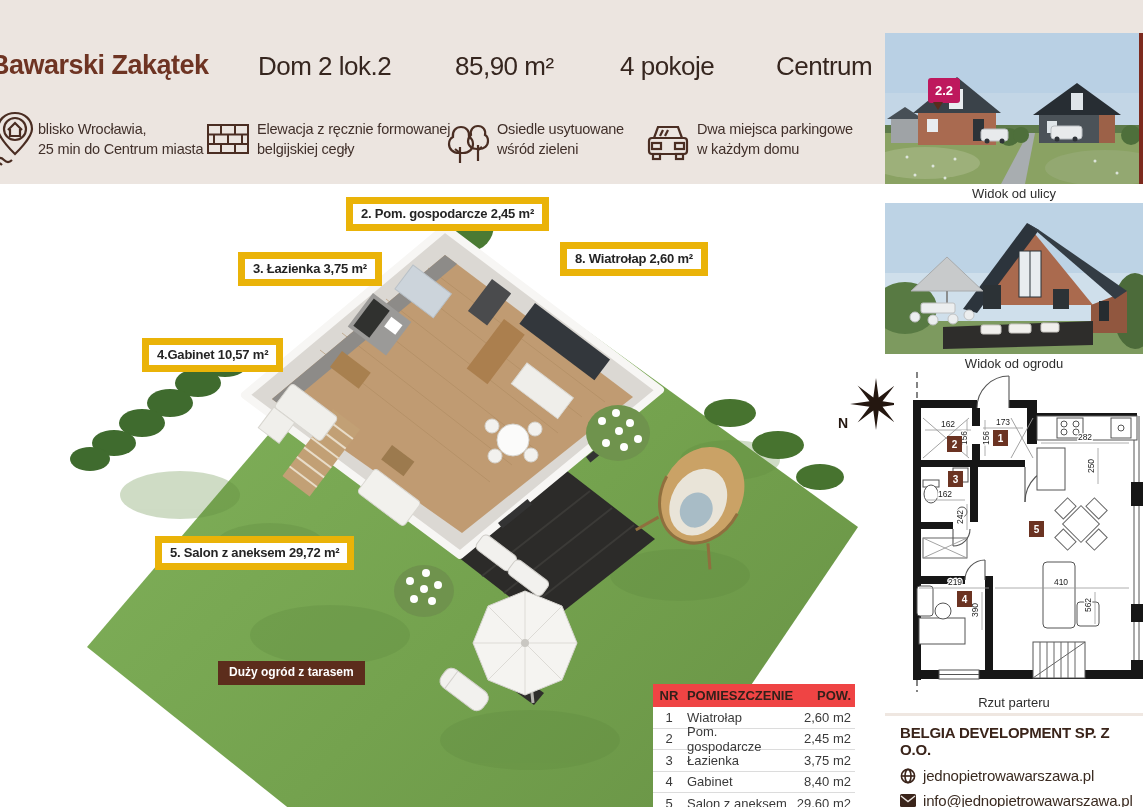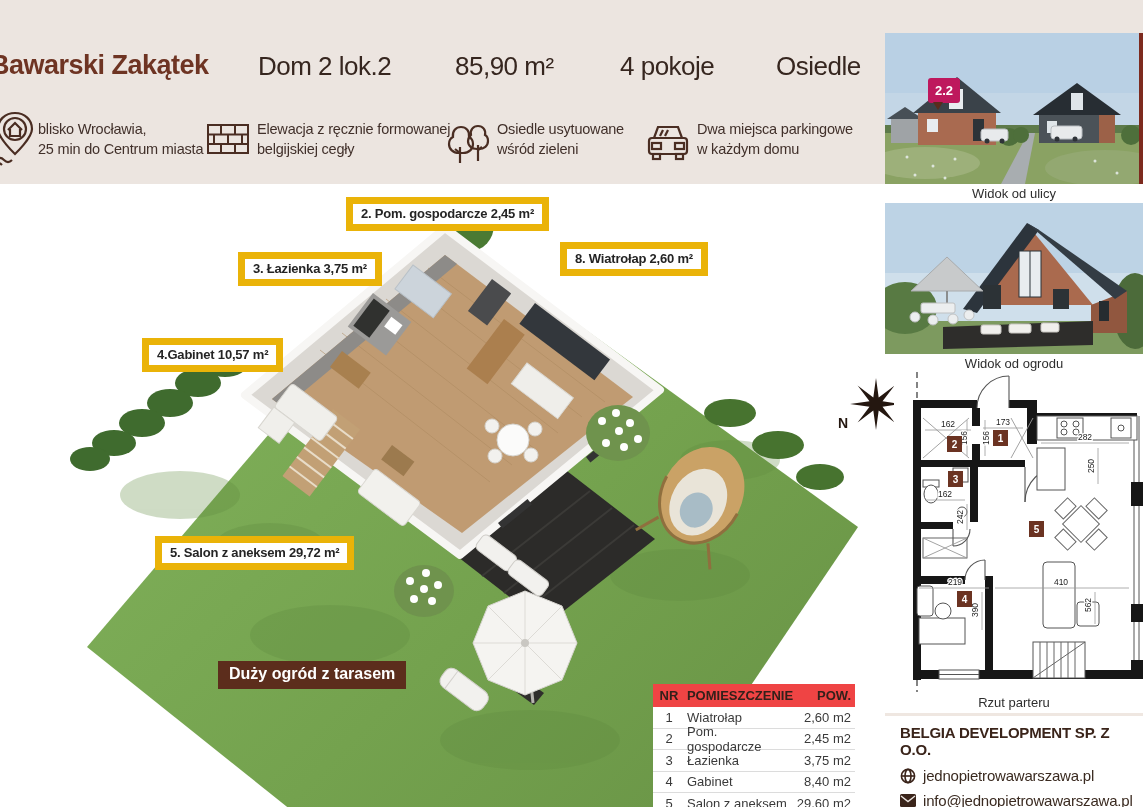--- a/index.html
+++ b/index.html
@@ -12,21 +12,21 @@
   .header-band { left:0; top:0; width:1143px; height:184px; background:#ece5e0; }
   .title { font-weight:700; font-size:27px; color:#6e3423; letter-spacing:-0.5px; white-space:nowrap; }
   .spec  { font-size:26px; color:#36261f; letter-spacing:-0.5px; white-space:nowrap; }
   .feat-text { font-size:14.5px; line-height:20px; color:#41302a; letter-spacing:-0.2px; }
   .feat-text span { display:block; }
 
   
   .plan-label { position:absolute; background:#fff; border:7px solid #eab308; padding:2px 8px 3px;
                 font-size:13px; font-weight:700; color:#242424; white-space:nowrap; letter-spacing:-0.2px; }
   .garden-label { position:absolute; background:#5c2d1c; color:#fff; padding:4px 11px 6px;
-                  font-size:16px; font-weight:700; white-space:nowrap;text-align:right; }
+                  font-size:12px; font-weight:700; white-space:nowrap;text-align:right; }
 
   
   .photo { position:absolute; left:885px; width:258px; height:151px; overflow:hidden; }
   .caption { position:absolute; left:885px; width:258px; text-align:center; font-size:13px; color:#2e2e2e; }
   .badge22 { position:absolute; left:43px; top:45px; width:32px; height:25px; background:#be185d;
              border-radius:3px; color:#fff; font-size:13px; font-weight:700; text-align:center; line-height:25px; }
   .badge22:after { content:''; position:absolute; left:5px; bottom:-7px;
                    border:5px solid transparent; border-top:8px solid #5a2b1c; border-bottom:0; }
 
   
@@ -46,21 +46,21 @@
 <body>
 
 <div id="app">
 
   <div class="abs header-band"></div>
 
   <div class="abs title" style="left:-10px; top:50px;">Bawarski Zakątek</div>
   <div class="abs spec" style="left:258px; top:51px;">Dom 2 lok.2</div>
   <div class="abs spec" style="left:455px; top:51px;">85,90 m²</div>
   <div class="abs spec" style="left:620px; top:51px;">4 pokoje</div>
-  <div class="abs spec" style="left:776px; top:51px;">Osiedle</div>
+  <div class="abs spec" style="left:776px; top:51px;">Centrum</div>
 
   <div class="abs" style="left:-6px; top:110px;">
     <svg width="42" height="56" viewBox="0 0 42 56" fill="none" stroke="#4a2d22" stroke-width="2.2">
       <path d="M21,3 C11,3 4,10 4,19 c0,9 17,25 17,25 s17,-16 17,-25 C38,10 31,3 21,3 z"></path>
       <circle cx="21" cy="19" r="11"></circle>
       <path d="M14,20 L21,13 L28,20 M16,19 v7 h10 v-7"></path>
       <path d="M2,50 q4,-4 8,0 q4,4 8,0 M0,55 q4,-4 8,0"></path>
     </svg>
   </div>
   <div class="abs feat-text" style="left:38px; top:119px;">

